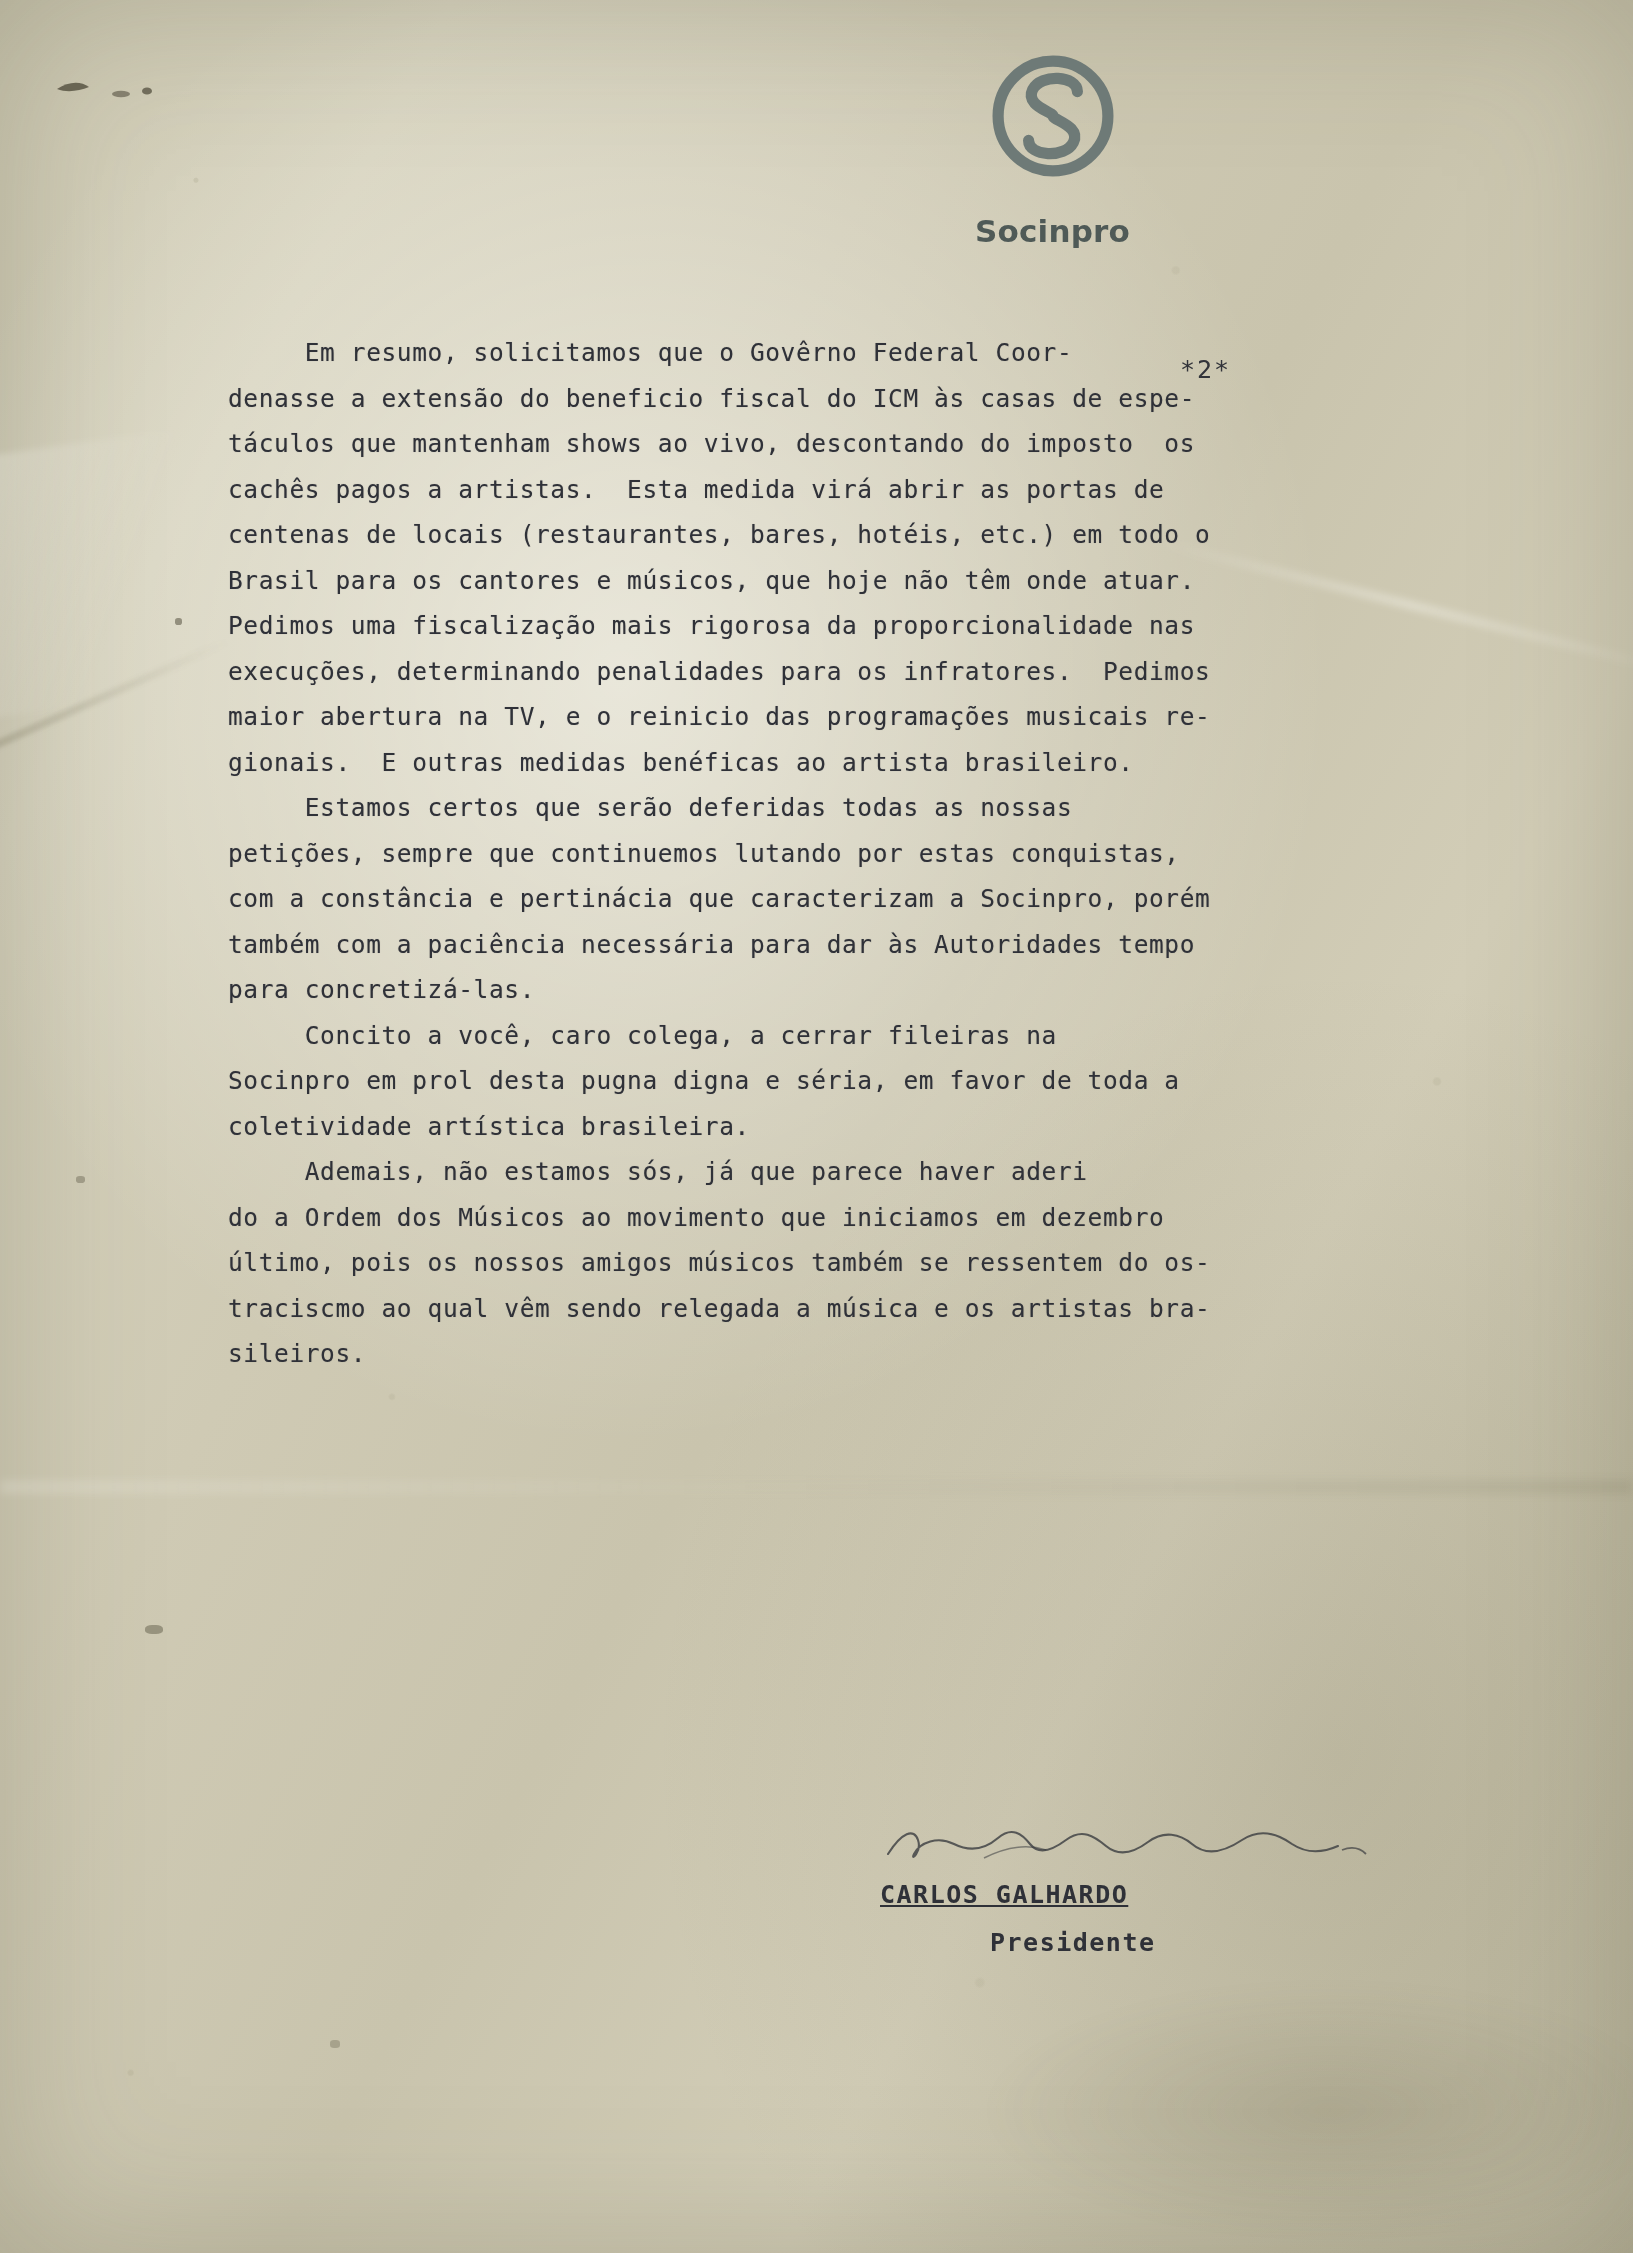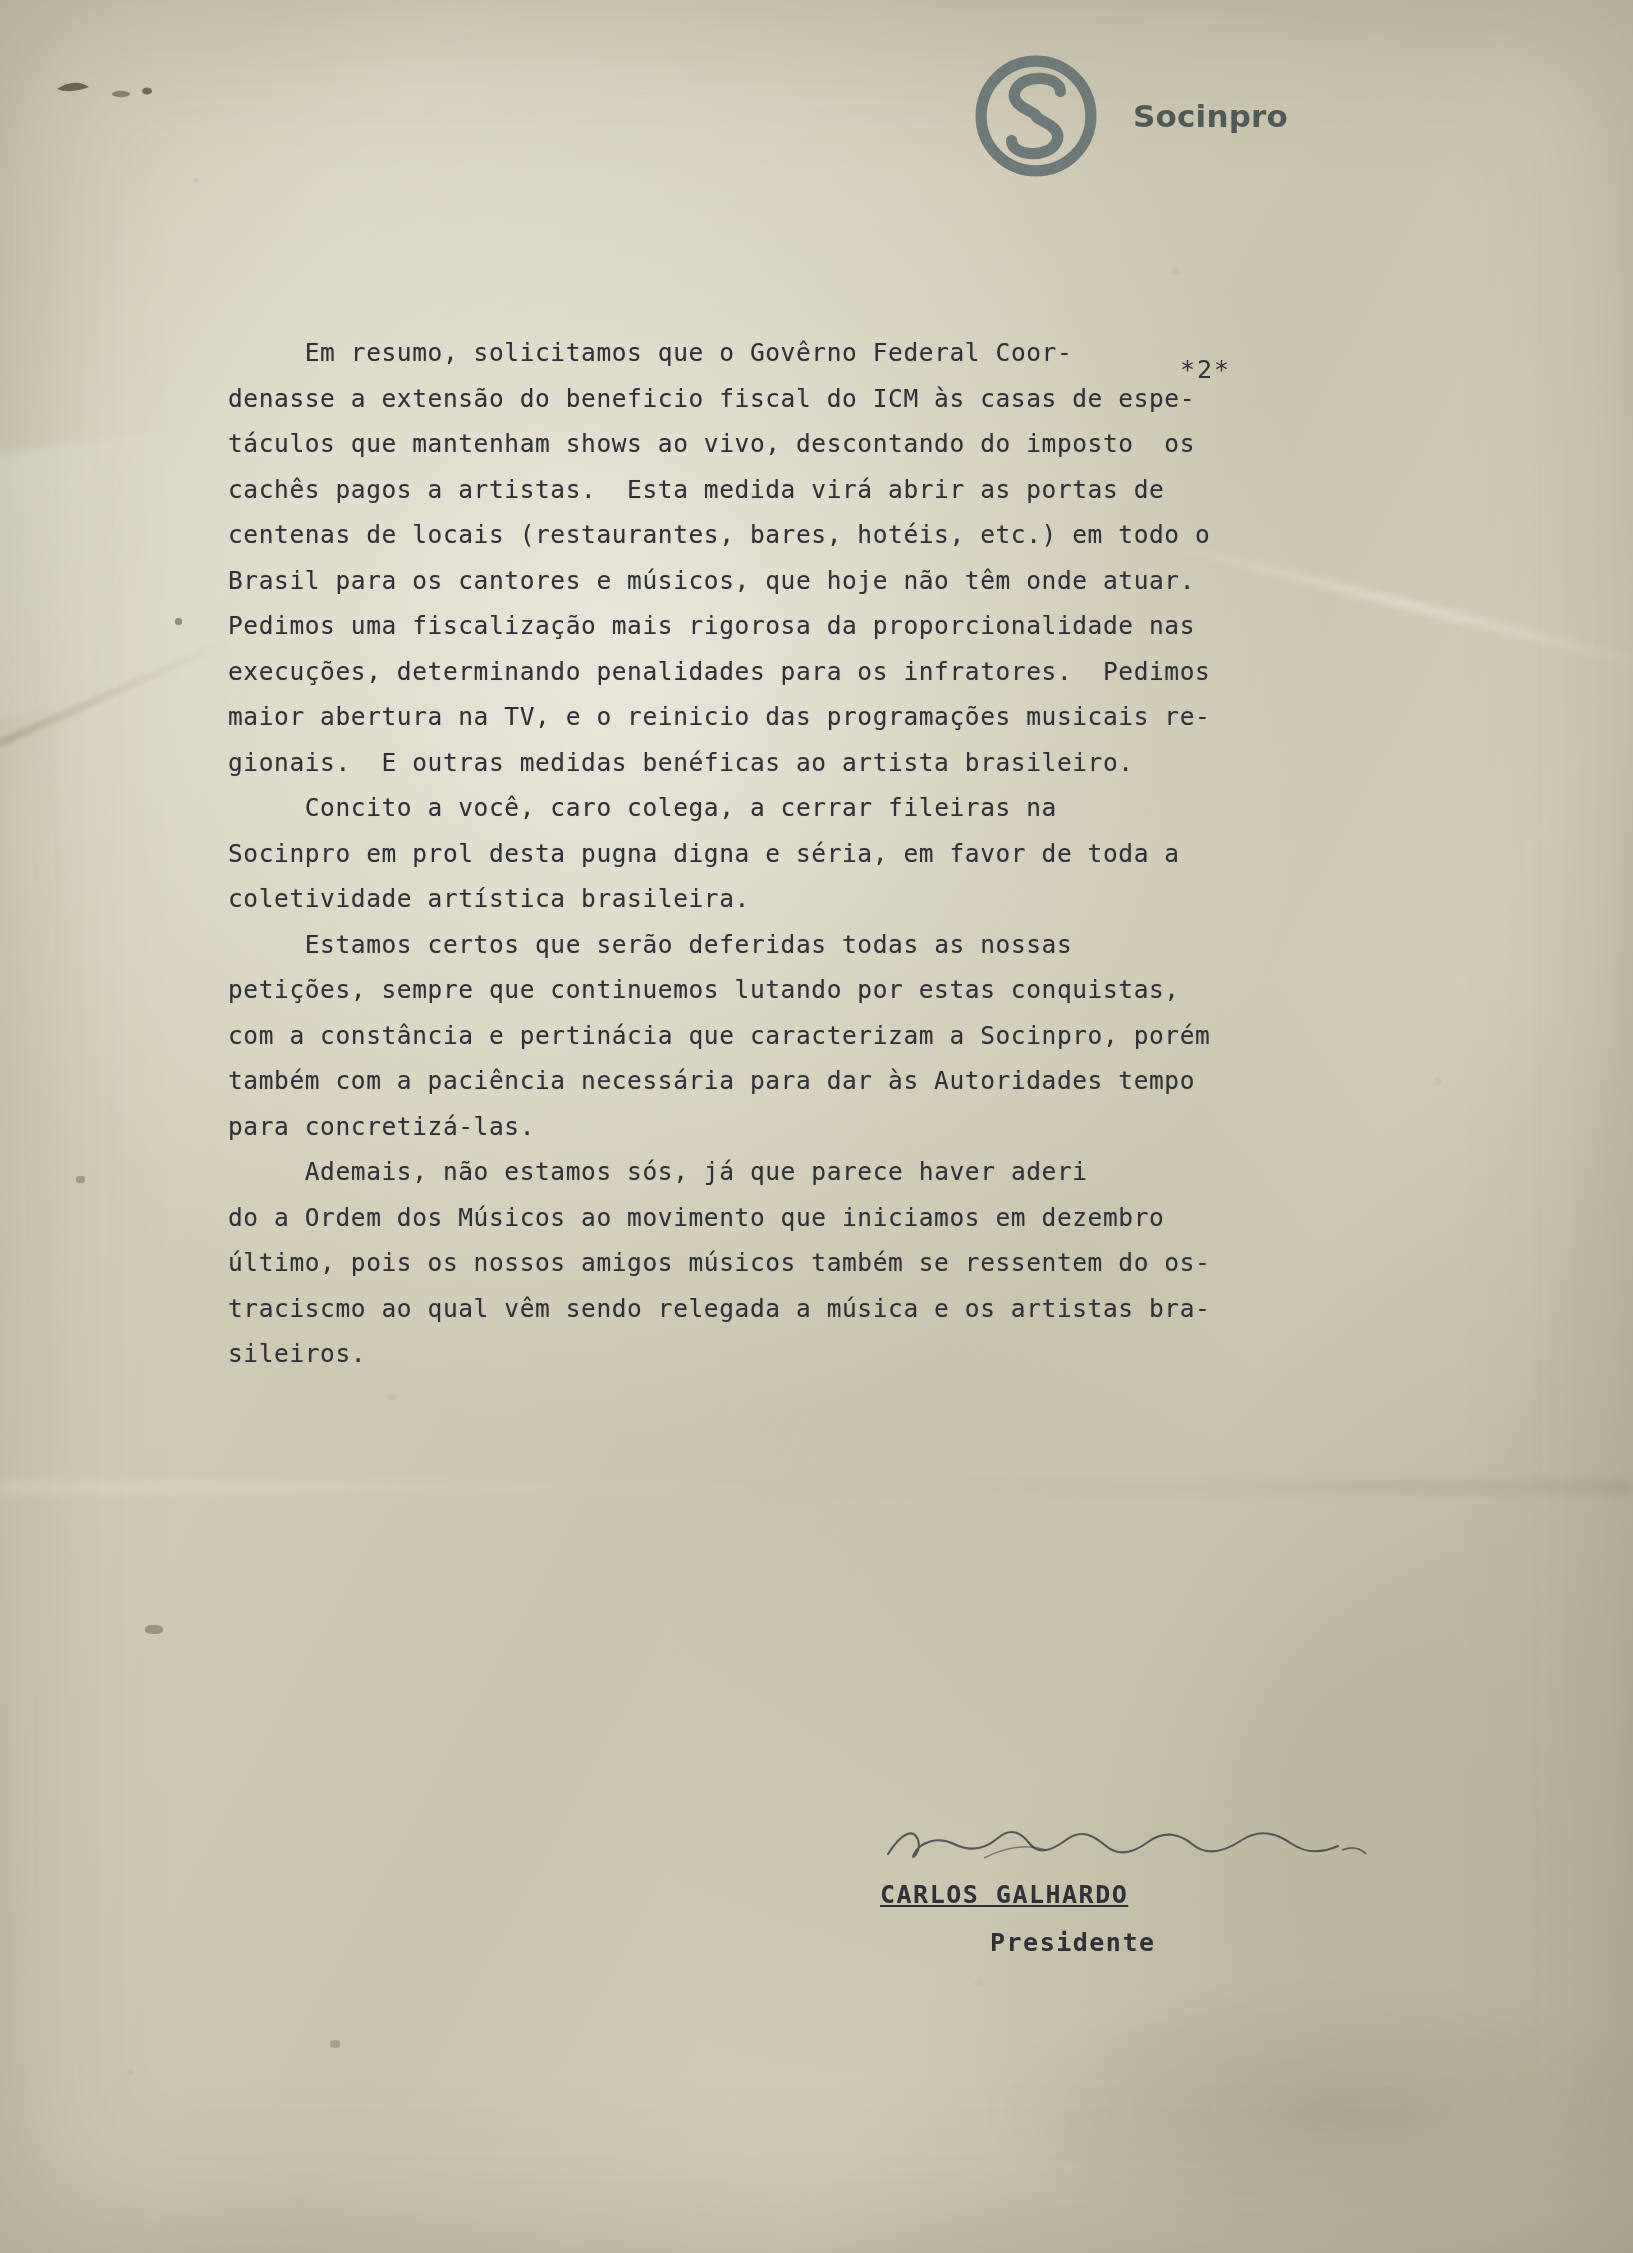--- a/index.html
+++ b/index.html
@@ -88,20 +88,21 @@
   .speck { position: absolute; background: #56523f; opacity: .55; pointer-events: none; border-radius: 40%; }
 
   
   #letterhead {
     position: absolute;
     left: 975px;
     top: 55px;
     display: flex;
     align-items: center;
     gap: 36px;
+    flex-direction: column;
   }
   .logo-mark { width: 122px; height: 122px; display: block; }
   .brand-text {
     font-family: "DejaVu Sans", sans-serif;
     font-weight: 700;
     font-size: 31px;
     letter-spacing: .2px;
     color: #4f5a57;
   }
 
@@ -206,28 +207,28 @@
     <p class="para blk">     Em resumo, solicitamos que o Govêrno Federal Coor-
 denasse a extensão do beneficio fiscal do ICM às casas de espe-
 táculos que mantenham shows ao vivo, descontando do imposto  os
 cachês pagos a artistas.  Esta medida virá abrir as portas de
 centenas de locais (restaurantes, bares, hotéis, etc.) em todo o
 Brasil para os cantores e músicos, que hoje não têm onde atuar.
 Pedimos uma fiscalização mais rigorosa da proporcionalidade nas
 execuções, determinando penalidades para os infratores.  Pedimos
 maior abertura na TV, e o reinicio das programações musicais re-
 gionais.  E outras medidas benéficas ao artista brasileiro.</p>
-    <p class="para blk">     Concito a você, caro colega, a cerrar fileiras na
-Socinpro em prol desta pugna digna e séria, em favor de toda a
-coletividade artística brasileira.</p>
     <p class="para blk">     Estamos certos que serão deferidas todas as nossas
 petições, sempre que continuemos lutando por estas conquistas,
 com a constância e pertinácia que caracterizam a Socinpro, porém
 também com a paciência necessária para dar às Autoridades tempo
 para concretizá-las.</p>
+    <p class="para blk">     Concito a você, caro colega, a cerrar fileiras na
+Socinpro em prol desta pugna digna e séria, em favor de toda a
+coletividade artística brasileira.</p>
     <p class="para blk">     Ademais, não estamos sós, já que parece haver aderi
 do a Ordem dos Músicos ao movimento que iniciamos em dezembro
 último, pois os nossos amigos músicos também se ressentem do os-
 traciscmo ao qual vêm sendo relegada a música e os artistas bra-
 sileiros.</p>
   </div>
 
   <svg id="signature" viewBox="0 0 520 70">
     <path d="M8 44 C 22 22, 34 18, 38 30 C 42 42, 30 52, 34 44 C 40 32, 58 26, 74 34
              C 90 42, 104 40, 118 28 C 132 16, 142 24, 150 34 C 158 44, 170 42, 186 30

